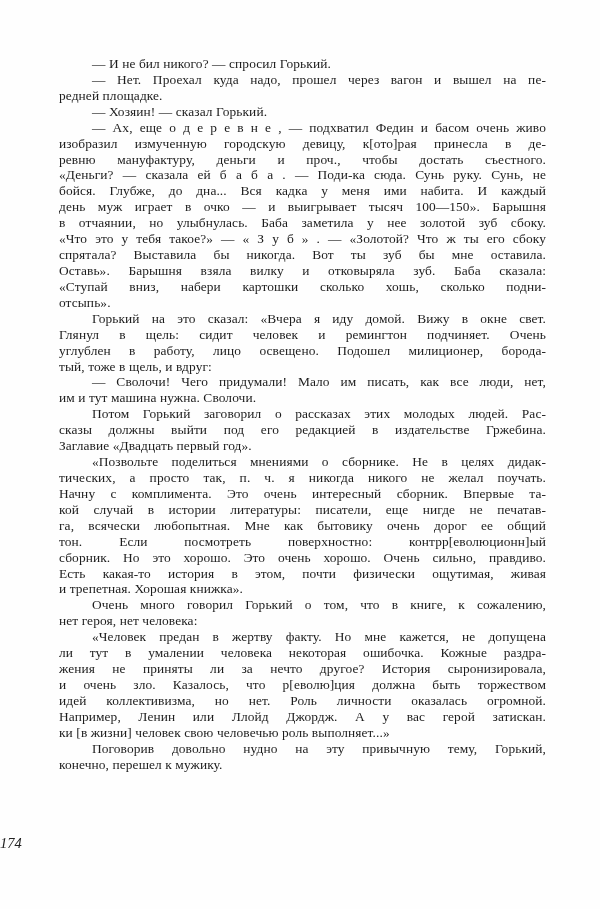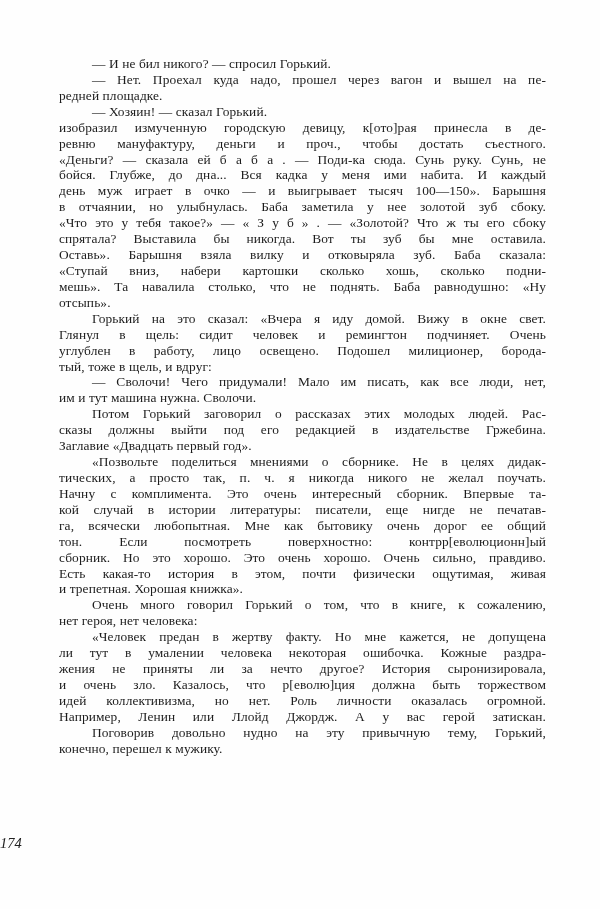--- a/index.html
+++ b/index.html
@@ -59,31 +59,31 @@
         <div class="line indent final">— И не бил никого? — спросил Горький.</div>
       </div>
       <div class="para">
         <div class="line indent">— Нет. Проехал куда надо, прошел через вагон и вышел на пе-</div>
         <div class="line final">редней площадке.</div>
       </div>
       <div class="para">
         <div class="line indent final">— Хозяин! — сказал Горький.</div>
       </div>
       <div class="para">
+        <div class="line indent">— Ах, еще о д е р е в н е , — подхватил Федин и басом очень живо</div>
         <div class="line">изобразил измученную городскую девицу, к[ото]рая принесла в де-</div>
         <div class="line">ревню мануфактуру, деньги и проч., чтобы достать съестного.</div>
         <div class="line">«Деньги? — сказала ей б а б а . — Поди-ка сюда. Сунь руку. Сунь, не</div>
         <div class="line">бойся. Глубже, до дна... Вся кадка у меня ими набита. И каждый</div>
         <div class="line">день муж играет в очко — и выигрывает тысяч 100—150». Барышня</div>
         <div class="line">в отчаянии, но улыбнулась. Баба заметила у нее золотой зуб сбоку.</div>
         <div class="line">«Что это у тебя такое?» — « З у б » . — «Золотой? Что ж ты его сбоку</div>
         <div class="line">спрятала? Выставила бы никогда. Вот ты зуб бы мне оставила.</div>
         <div class="line">Оставь». Барышня взяла вилку и отковыряла зуб. Баба сказала:</div>
         <div class="line">«Ступай вниз, набери картошки сколько хошь, сколько подни-</div>
-        <div class="line">мешь». Та навалила столько, что не поднять. Баба равнодушно: «Ну</div>
         <div class="line final">отсыпь».</div>
       </div>
       <div class="para">
         <div class="line indent">Горький на это сказал: «Вчера я иду домой. Вижу в окне свет.</div>
         <div class="line">Глянул в щель: сидит человек и ремингтон подчиняет. Очень</div>
         <div class="line">углублен в работу, лицо освещено. Подошел милиционер, борода-</div>
         <div class="line final">тый, тоже в щель, и вдруг:</div>
       </div>
       <div class="para">
         <div class="line indent">— Сволочи! Чего придумали! Мало им писать, как все люди, нет,</div>
@@ -109,20 +109,21 @@
         <div class="line indent">Очень много говорил Горький о том, что в книге, к сожалению,</div>
         <div class="line final">нет героя, нет человека:</div>
       </div>
       <div class="para">
         <div class="line indent">«Человек предан в жертву факту. Но мне кажется, не допущена</div>
         <div class="line">ли тут в умалении человека некоторая ошибочка. Кожные раздра-</div>
         <div class="line">жения не приняты ли за нечто другое? История сыронизировала,</div>
         <div class="line">и очень зло. Казалось, что р[еволю]ция должна быть торжеством</div>
         <div class="line">идей коллективизма, но нет. Роль личности оказалась огромной.</div>
         <div class="line">Например, Ленин или Ллойд Джордж. А у вас герой затискан.</div>
+        <div class="line final">ки [в жизни] человек свою человечью роль выполняет...»</div>
       </div>
       <div class="para">
         <div class="line indent">Поговорив довольно нудно на эту привычную тему, Горький,</div>
         <div class="line final">конечно, перешел к мужику.</div>
       </div>
     </div>
   <div id="page-number">174</div>
 </div>
 
 </body></html>

